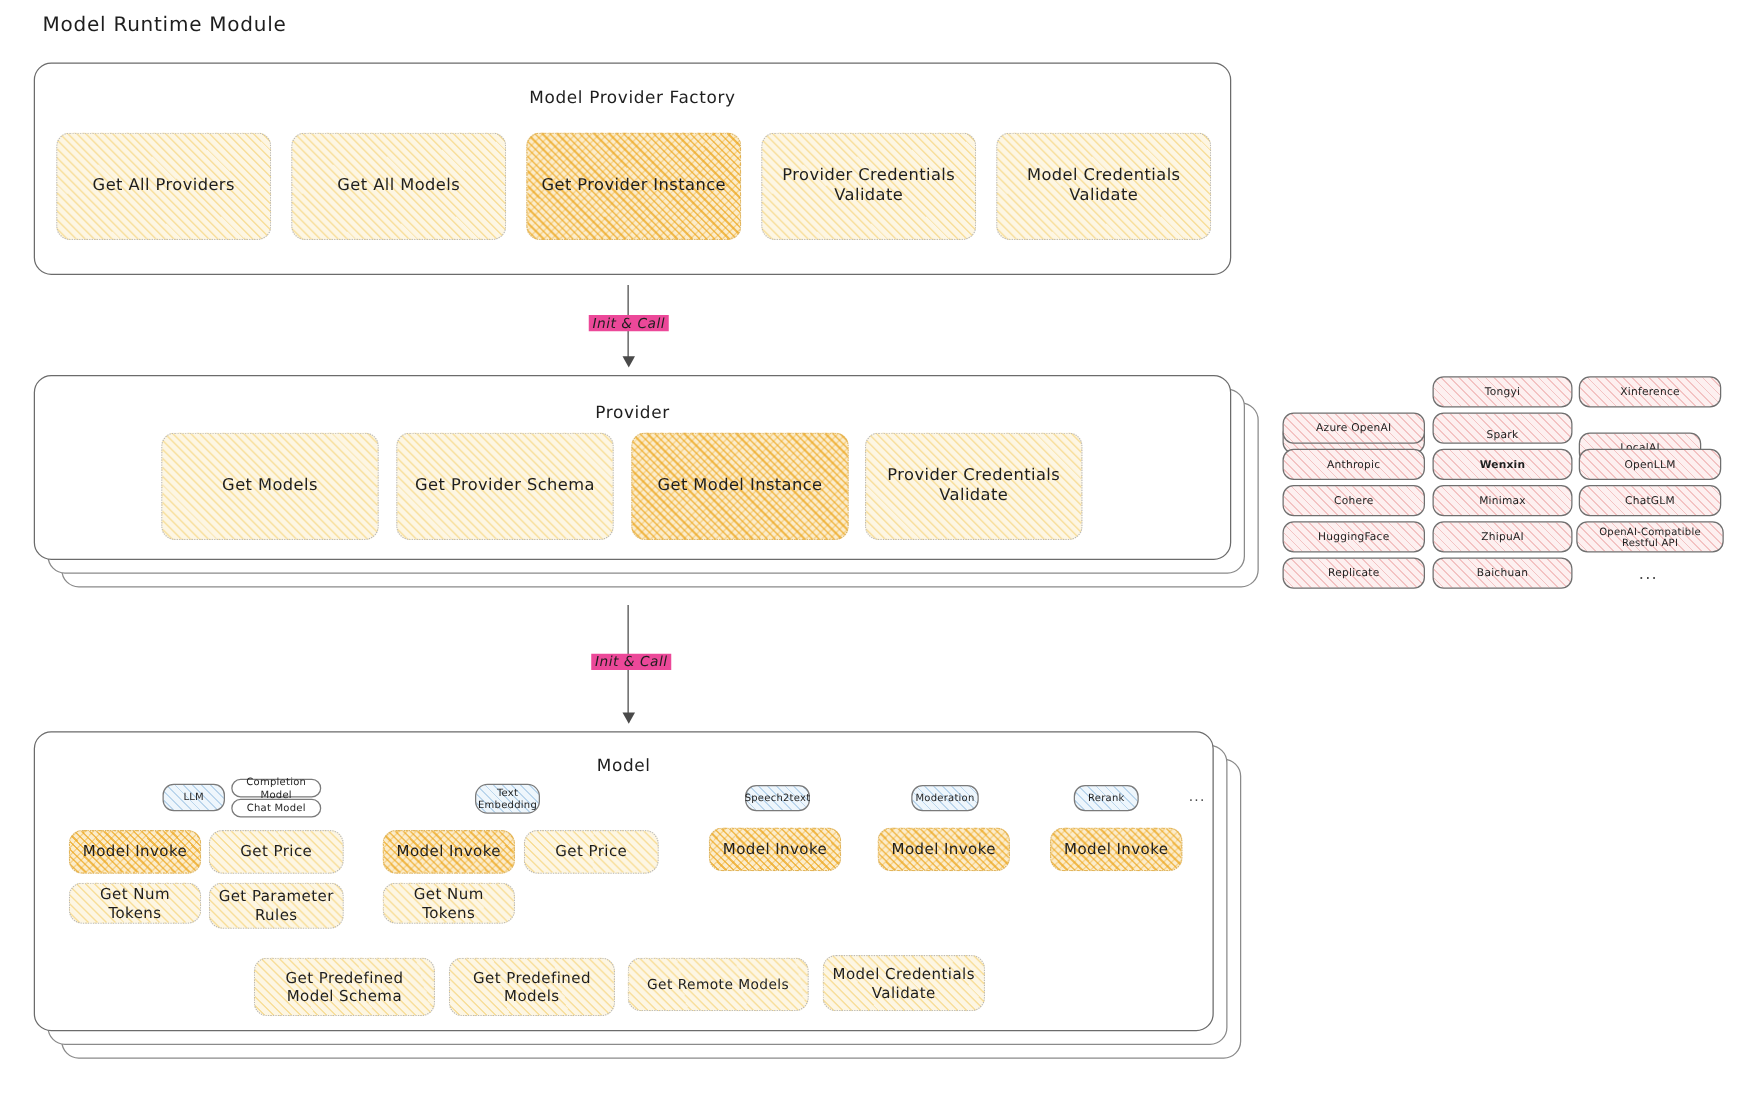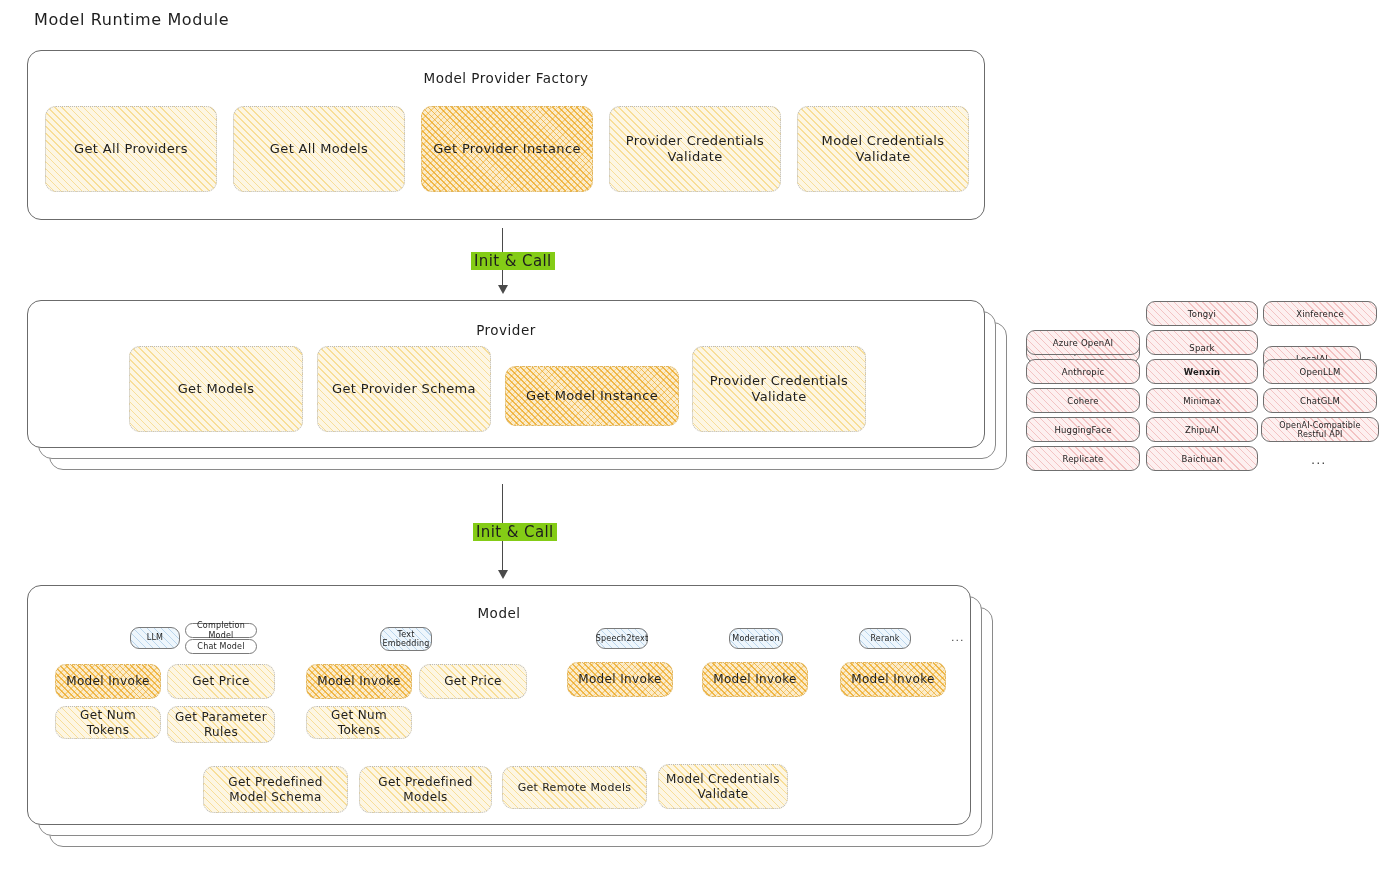--- a/index.html
+++ b/index.html
@@ -148,26 +148,27 @@
   }
   .arrow-head {
     position: absolute;
     width: 0; height: 0;
     border-left: 5px solid transparent;
     border-right: 5px solid transparent;
     border-top: 9px solid #4a4a4a;
   }
   .arrow-label {
     position: absolute;
-    font-size: 15px;
+    font-size: 11px;
     letter-spacing: .4px;
     color: #1e1e1e;
-    background: #84cc16;
+    background: #ec4899;
     padding: 0 3px;
     white-space: nowrap;
+    font-style: italic;
   }
 </style>
 </head>
 <body>
 
 <div class="canvas">
 
   <div class="page-title">Model Runtime Module</div>
 
   <div class="panel" style="left:27px; top:50px; width:958px; height:170px;">
@@ -199,21 +200,21 @@
   <div class="panel" style="left:27px; top:300px; width:958px; height:148px;">
     <div class="panel-title" style="top:21px;">Provider</div>
   </div>
 
   <div class="node fill-yellow" style="left:129px; top:346px; width:174px; height:86px;">
     <span>Get Models</span>
   </div>
   <div class="node fill-yellow" style="left:317px; top:346px; width:174px; height:86px;">
     <span>Get Provider Schema</span>
   </div>
-  <div class="node fill-orange" style="left:505px; top:366px; width:174px; height:60px;">
+  <div class="node fill-orange" style="left:505px; top:346px; width:174px; height:86px;">
     <span>Get Model Instance</span>
   </div>
   <div class="node fill-yellow" style="left:692px; top:346px; width:174px; height:86px;">
     <span>Provider Credentials Validate</span>
   </div>
 
   <div class="tag-prov fill-pink" style="left:1026px; top:301px; width:114px; height:25px;margin-top:37px;">
     <span>OpenAI</span>
   </div>
   <div class="tag-prov fill-pink" style="left:1026px; top:330px; width:114px; height:25px;">
@@ -294,21 +295,21 @@
   <div class="node fill-yellow" style="left:167px; top:664px; width:108px; height:35px; font-size:12px;">
     <span>Get Price</span>
   </div>
   <div class="node fill-yellow" style="left:55px; top:706px; width:106px; height:33px; font-size:12px;">
     <span>Get Num Tokens</span>
   </div>
   <div class="node fill-yellow" style="left:167px; top:706px; width:108px; height:37px; font-size:12px;">
     <span>Get Parameter Rules</span>
   </div>
 
-  <div class="tag fill-blue" style="left:380px; top:627px; width:52px; height:24px;">
+  <div class="tag fill-blue" style="left:380px; top:627px; width:52px; height:24px;border-radius:10px;">
     <span>Text Embedding</span>
   </div>
 
   <div class="node fill-orange" style="left:306px; top:664px; width:106px; height:35px; font-size:12px;">
     <span>Model Invoke</span>
   </div>
   <div class="node fill-yellow" style="left:419px; top:664px; width:108px; height:35px; font-size:12px;">
     <span>Get Price</span>
   </div>
   <div class="node fill-yellow" style="left:306px; top:706px; width:106px; height:33px; font-size:12px;">

